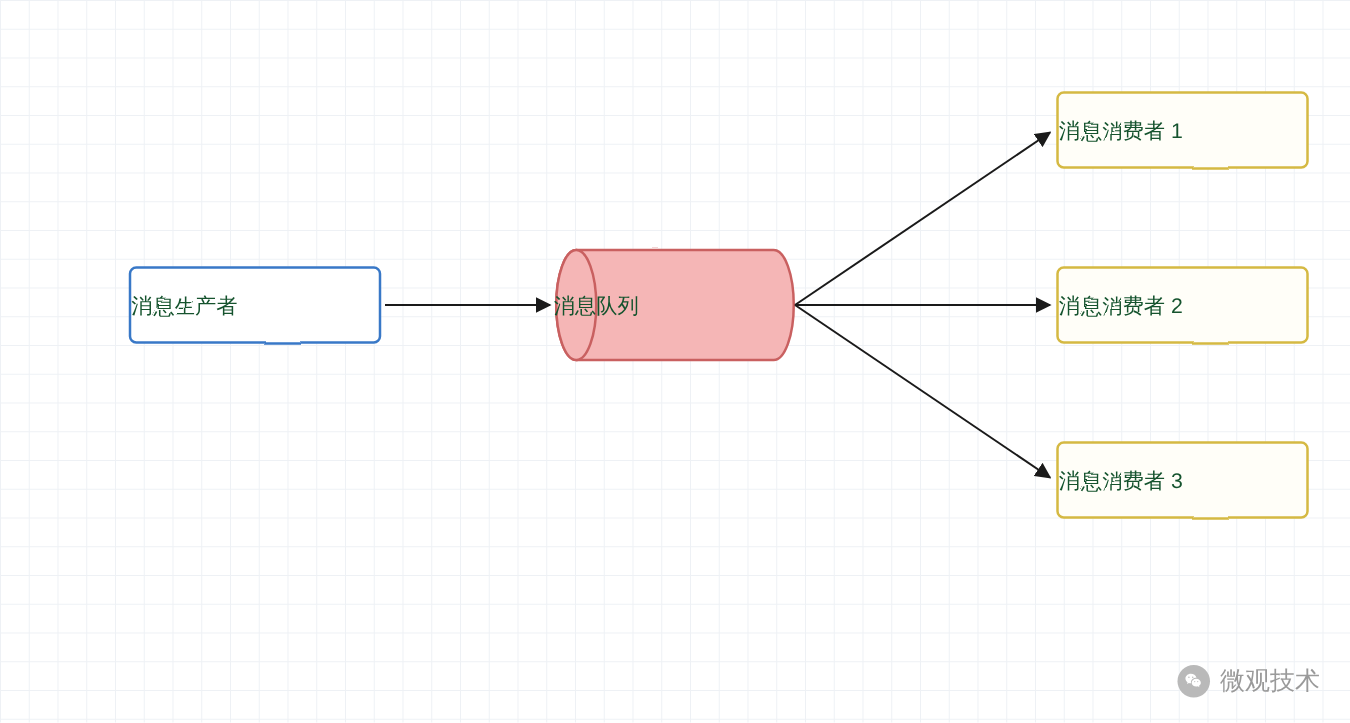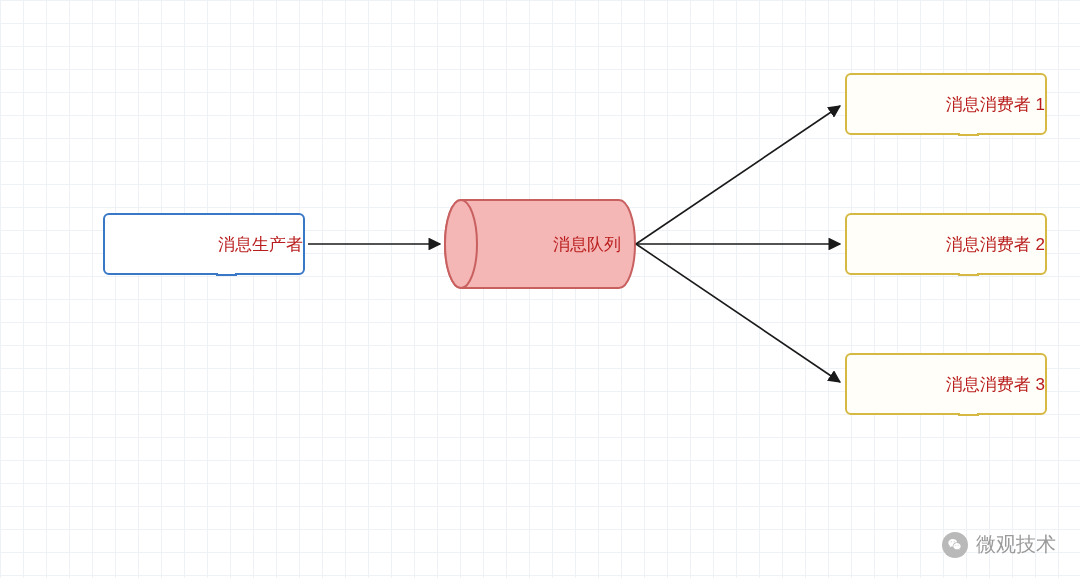--- a/index.html
+++ b/index.html
@@ -10,23 +10,23 @@
     background-image:
       linear-gradient(#eef1f5 1px, transparent 1px),
       linear-gradient(90deg, #eef1f5 1px, transparent 1px);
     background-size: 23px 23px;
     position: relative;
   }
   .node {
     position: absolute;
     display: flex;
     align-items: center;
-    justify-content: flex-end;
+    justify-content: flex-start;
     font-size: 17px;
-    color: #b91c1c;
+    color: #14532d;
   }
   .producer {
     left: 103px; top: 213px; width: 202px; height: 62px;
     border: 2px solid #3878c7;
     border-radius: 6px;
     background: #ffffff;
     filter: url(#rough);
   }
   .queue-wrap {
     left: 443px; top: 198px; width: 178px; height: 92px;

